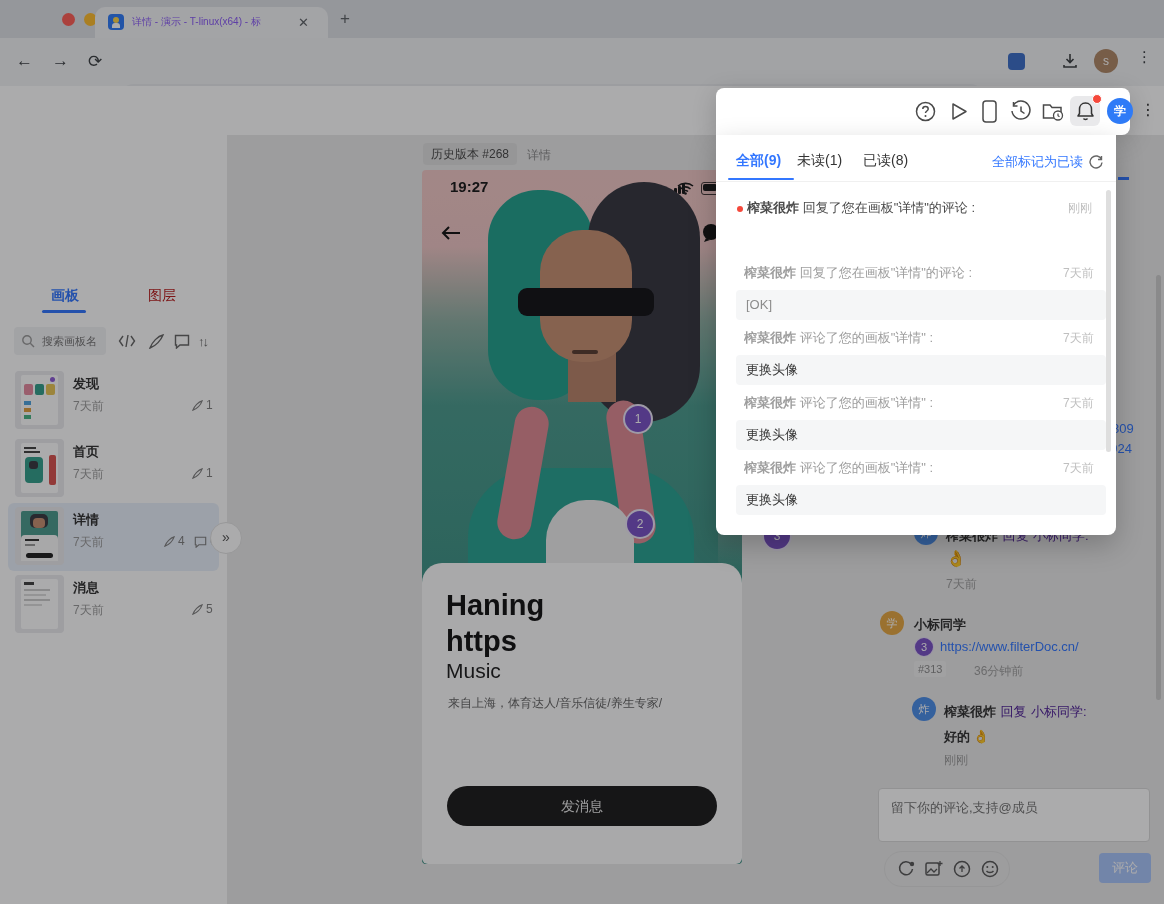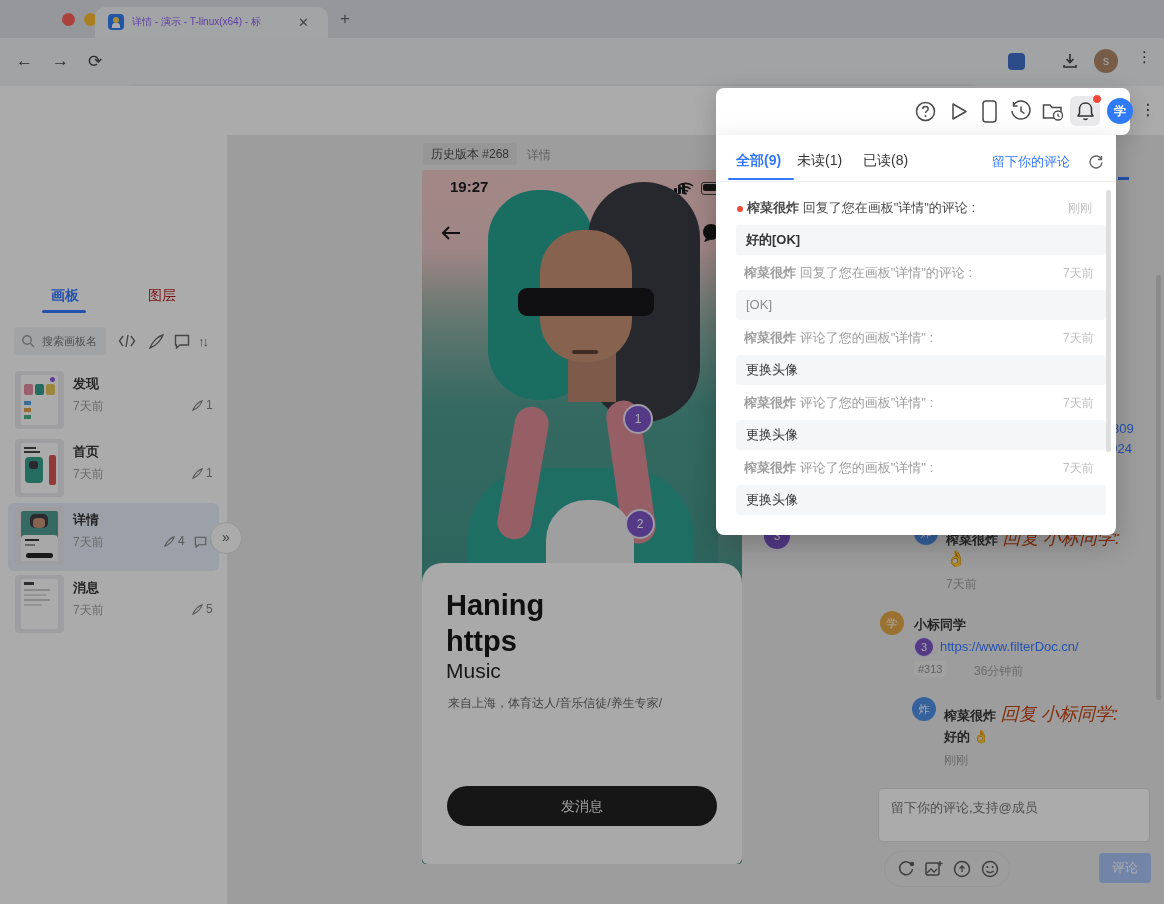--- a/index.html
+++ b/index.html
@@ -54,21 +54,21 @@
     color:#fff;font-size:12px;text-align:center;line-height:26px;z-index:6;}
   .card{left:0px;top:393px;width:320px;height:301px;background:#FCFCFC;border-radius:20px 20px 6px 6px;}
   .pname{left:24px;top:24px;font-size:29px;font-weight:bold;color:#141414;line-height:36px;}
   .psub{left:24px;top:96px;font-size:21px;color:#1F1F1F;}
   .pbio{left:26px;top:132px;font-size:12px;color:#666;}
   .pbtn{left:25px;top:223px;width:270px;height:40px;border-radius:21px;background:#1E1E1E;color:#EDEDED;
     font-size:14px;text-align:center;line-height:40px;}
   
   .cavatar{width:24px;height:24px;border-radius:50%;color:#fff;font-size:11px;text-align:center;line-height:24px;}
   .cname{font-size:13px;font-weight:bold;color:#333;}
-  .cgray{font-size:18px;color:#c2410c;font-style:italic;}
+  .cgray{font-size:13px;color:#4c1d95;}
   .ctime{font-size:12px;color:#9E9E9E;}
   .ctext{font-size:13px;color:#333;}
   .clink{font-size:13px;color:#3377FF;}
   .cpin{width:18px;height:18px;border-radius:50%;background:#7A52C5;border:1px solid rgba(255,255,255,.8);
     color:#fff;font-size:11px;text-align:center;line-height:18px;}
   .cref{height:16px;background:#F0F0F0;border-radius:2px;font-size:11px;color:#8C8C8C;line-height:16px;padding:0 4px;}
   .cinput{left:878px;top:788px;width:270px;height:52px;background:#fff;border:1px solid #D9D9D9;border-radius:4px;}
   .cinput textarea{position:absolute;left:10px;top:8px;width:250px;height:38px;border:0;resize:none;outline:none;
     background:transparent;font-size:13px;color:#333;font-family:inherit;}
   .ciconpill{left:884px;top:851px;width:124px;height:34px;border:1px solid #E0E0E0;border-radius:18px;}
@@ -419,33 +419,32 @@
     </svg>
   </div>
   <div class="abs reddot"></div>
   <div class="abs pavatar">学</div>
 
   <div class="abs popbody">
     <div class="abs ptab active" style="left:20px">全部(9)</div>
     <div class="abs ptab" style="left:81px">未读(1)</div>
     <div class="abs ptab" style="left:147px">已读(8)</div>
     <div class="abs ptabline" style="left:12px;width:66px"></div>
-    <div class="abs txt" style="left:276px;top:18px;font-size:13px;color:#3377FF">留下你的评论</div>
+    <div class="abs txt" style="left:276px;top:18px;font-size:13px;color:#3377FF">全部标记为已读</div>
     <svg class="abs" style="left:372px;top:18px" width="16" height="16" viewBox="0 0 16 16">
       <path d="M13.5 6.5 A6 6 0 1 0 14 9.5 M13.5 3 V6.5 H10" fill="none" stroke="#666" stroke-width="1.4"></path>
     </svg>
     <div class="abs pdivider"></div>
 
     <div class="abs" style="left:21px;top:71px;width:6px;height:6px;border-radius:50%;background:#F5483B"></div>
     <div class="abs ntitle unread txt" style="left:31px;top:64px;max-width:290px;overflow:hidden">
       <span class="nm">榨菜很炸</span>
       <span>回复了您在画板"详情"的评论 :</span>
     </div>
     <div class="abs ntime txt" style="left:352px;top:65px">刚刚</div>
-    <div class="abs nquote txt" style="top:90px;font-weight:bold">好的[OK]</div>
 
     <div class="abs ntitle txt" style="left:28px;top:129px;max-width:290px;overflow:hidden">
       <span class="nm">榨菜很炸</span>
       <span>回复了您在画板"详情"的评论 :</span>
     </div>
     <div class="abs ntime txt" style="left:347px;top:130px">7天前</div>
     <div class="abs nquote light txt" style="top:155px">[OK]</div>
 
     <div class="abs ntitle txt" style="left:28px;top:194px;max-width:290px;overflow:hidden">
       <span class="nm">榨菜很炸</span>

